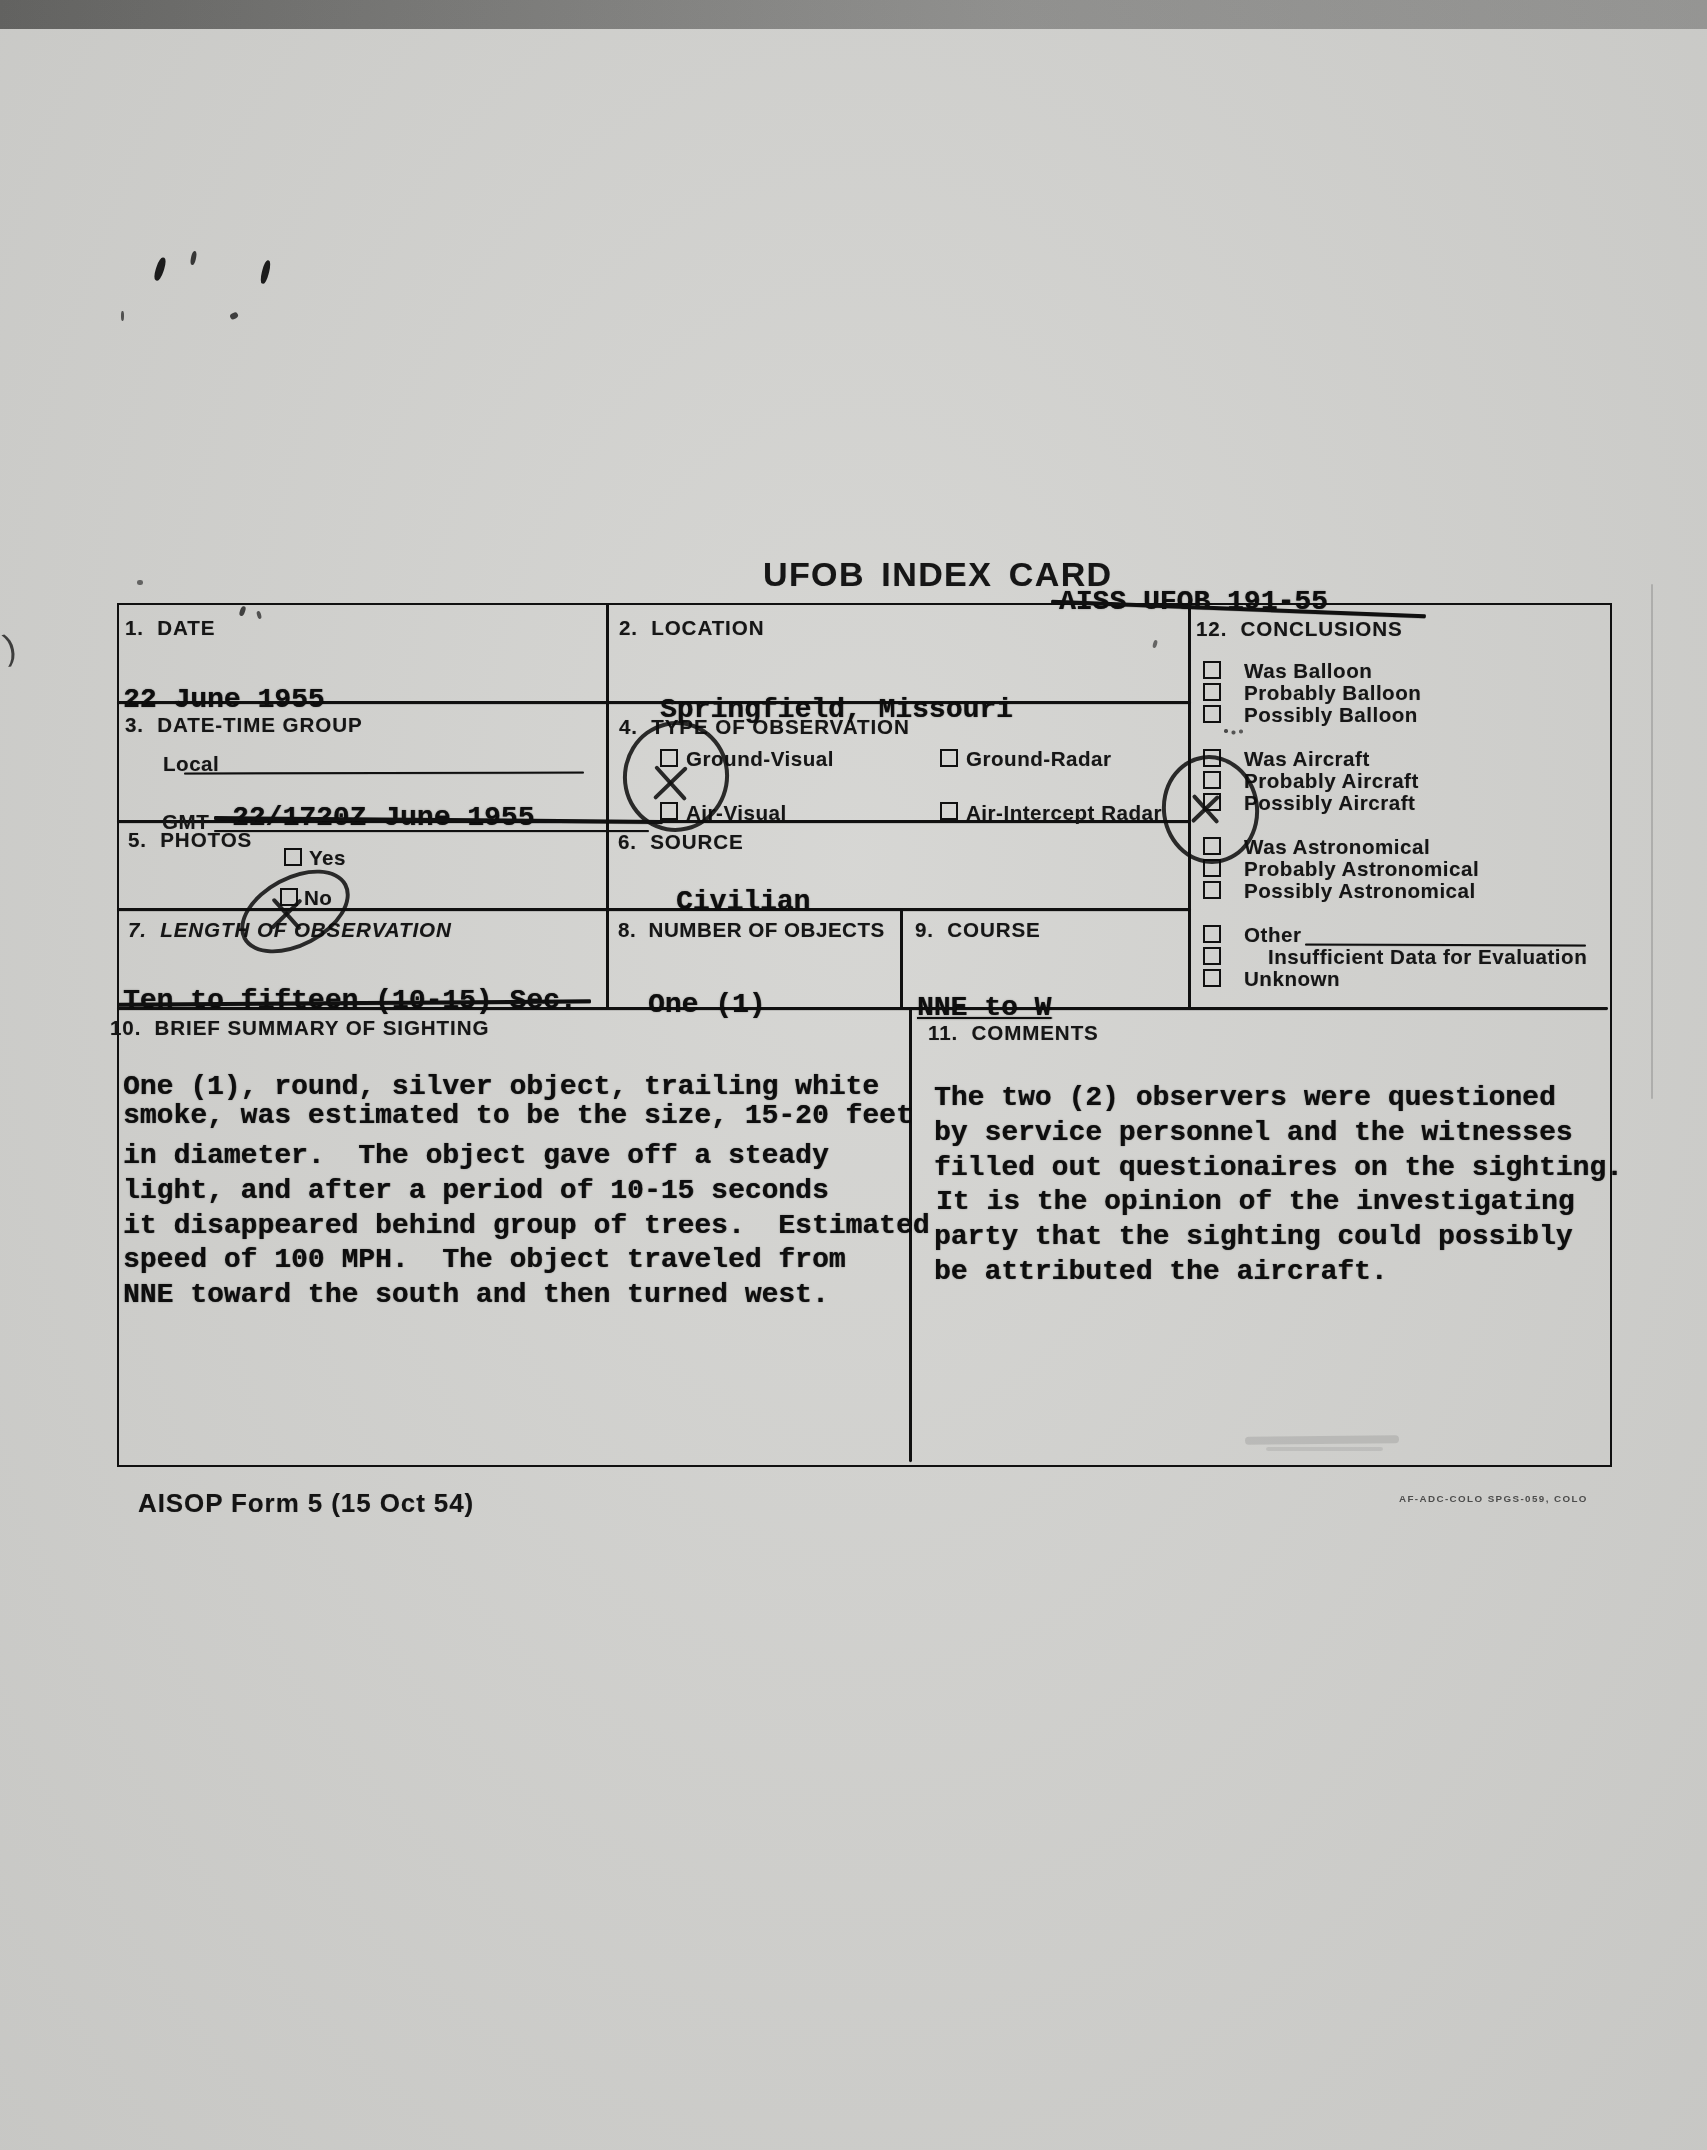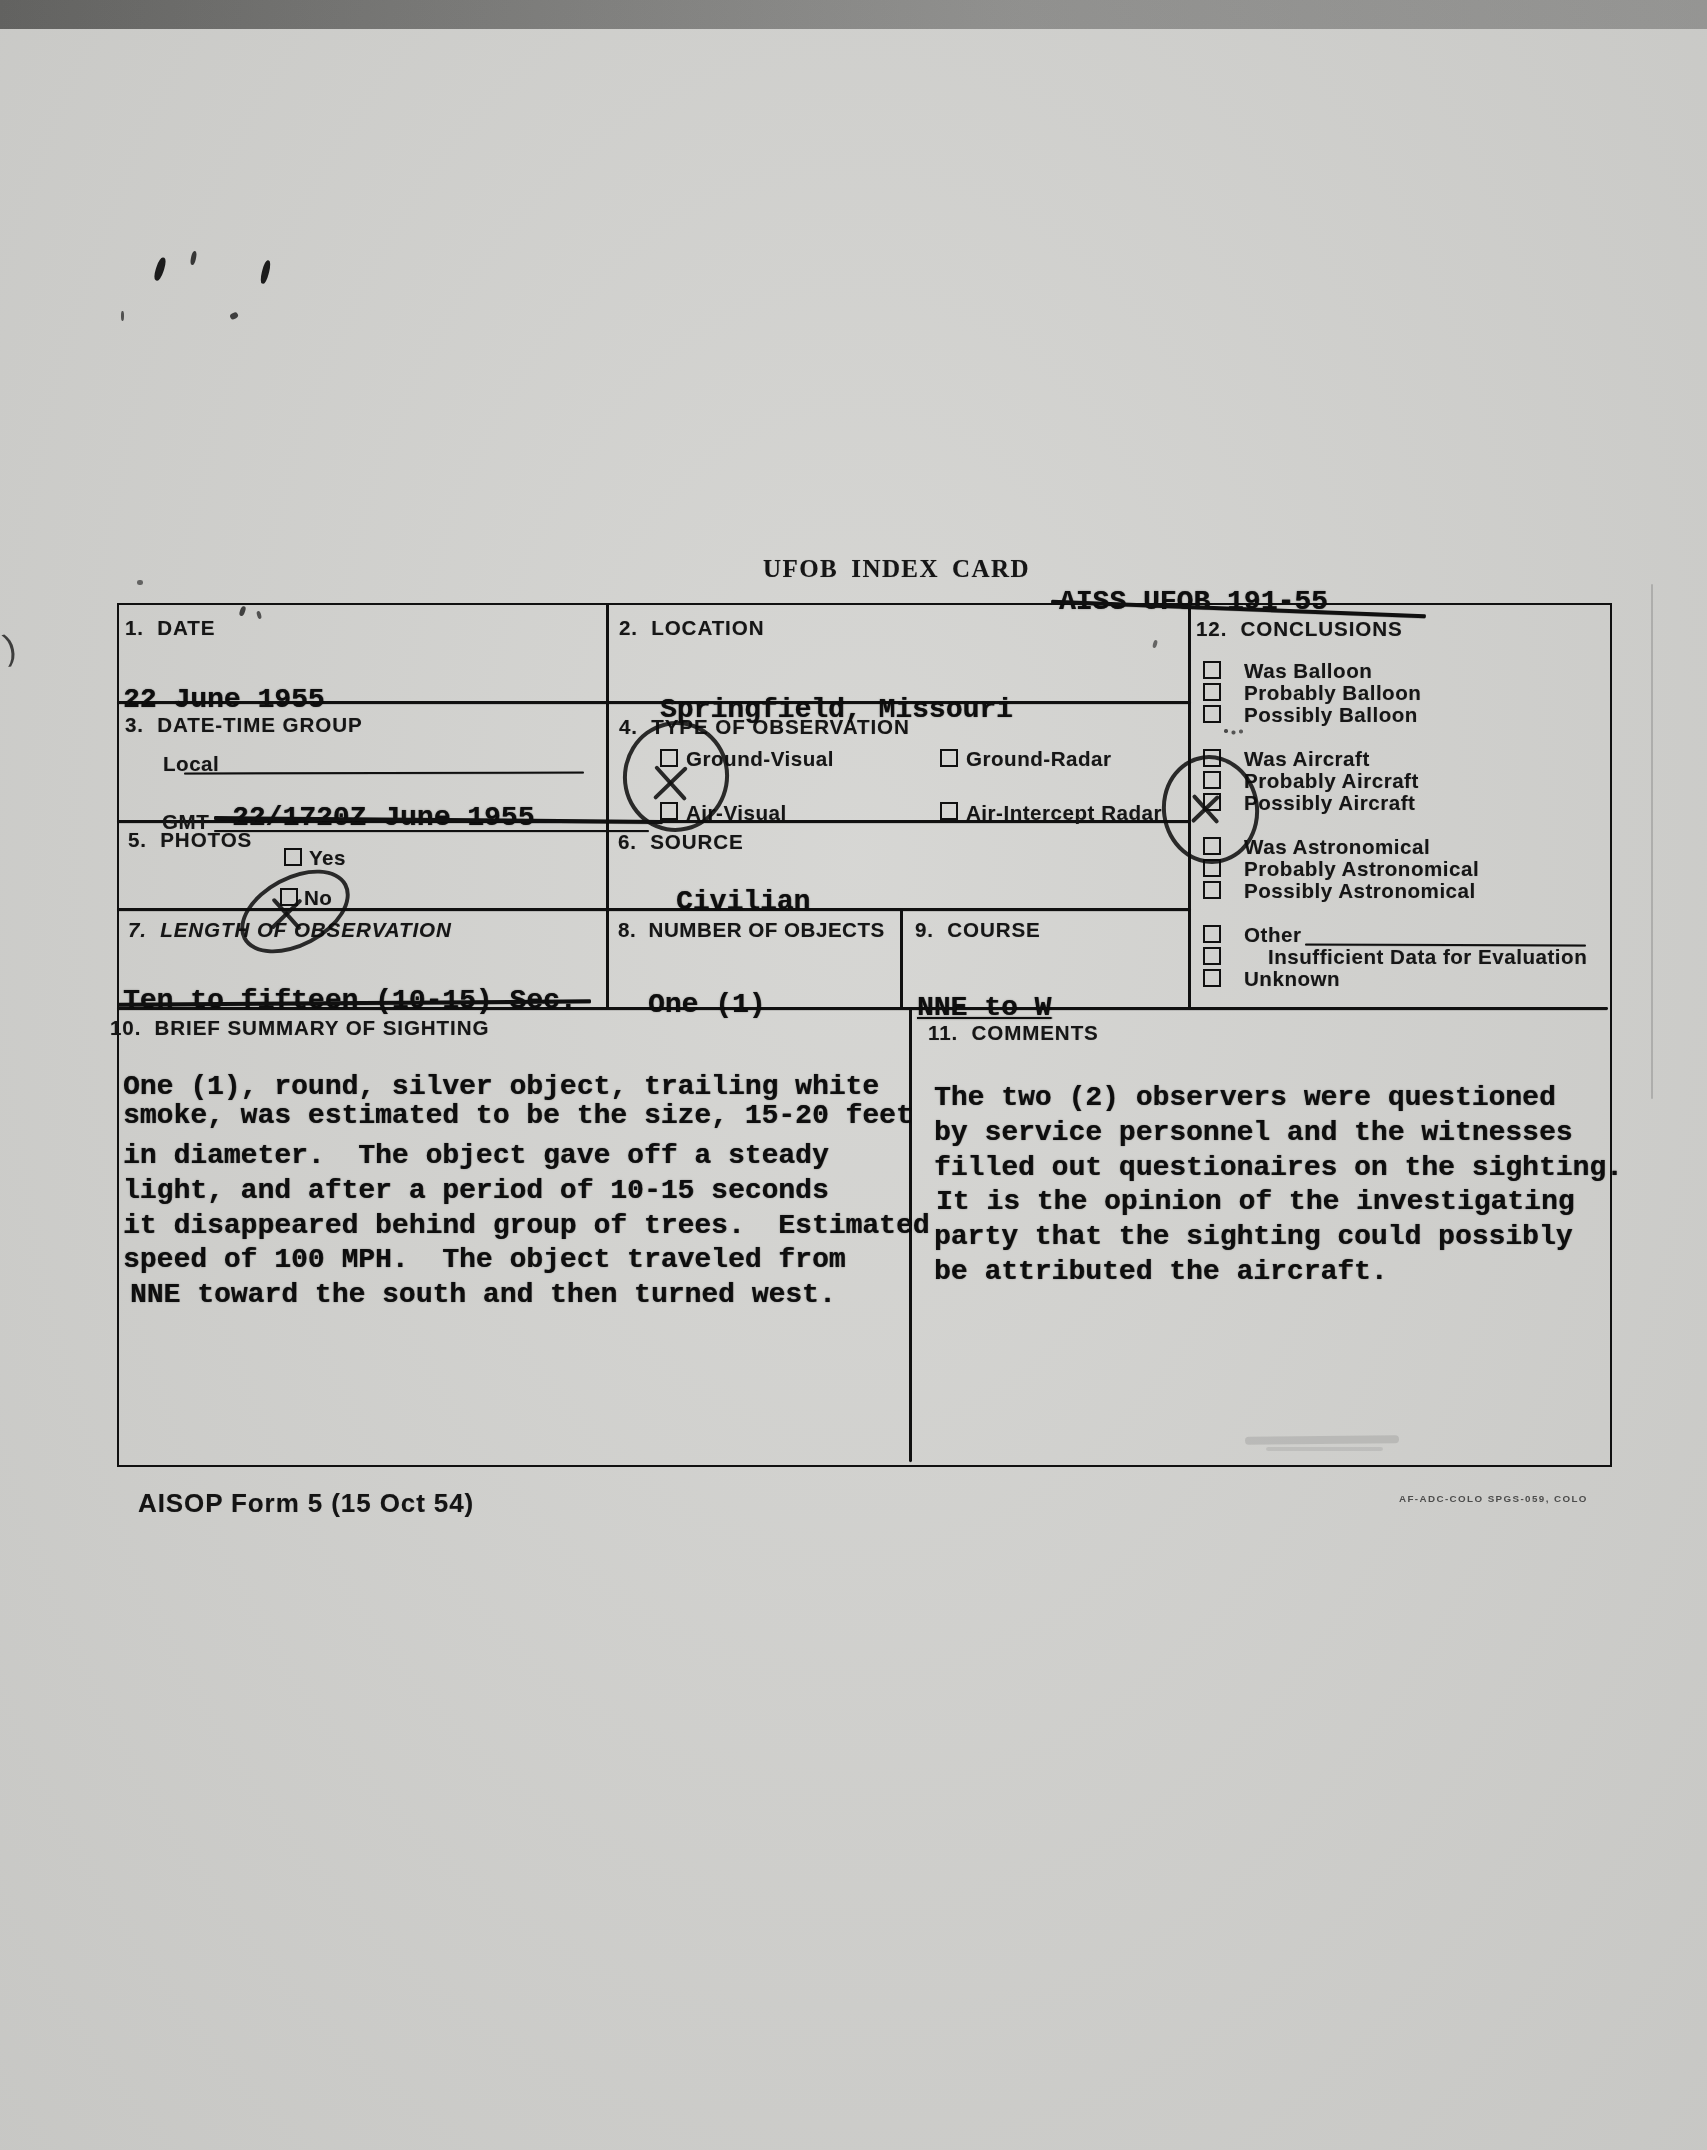--- a/index.html
+++ b/index.html
@@ -4,21 +4,21 @@
 <style>
   html,body{margin:0;padding:0;background:#c8c8c5;}
   .page{position:relative;width:1708px;height:2151px;background:#d2d2cf;overflow:hidden;
         font-family:"Liberation Sans",sans-serif;}
   .topband{position:absolute;left:0;top:0;width:1708px;height:29px;
         background:linear-gradient(90deg,#646462,#8e8e8c 60%,#9a9a98);}
   .pagegrain{position:absolute;inset:0;background:
         radial-gradient(ellipse at 50% 40%, rgba(255,255,255,.10), rgba(0,0,0,.05));pointer-events:none;}
   .lbl{position:absolute;font-weight:700;color:#161616;font-size:20.6px;letter-spacing:0.9px;
         white-space:pre;text-shadow:0 0 0.9px rgba(0,0,0,.28);z-index:3;}
-  .title{font-size:25px;letter-spacing:1.4px;word-spacing:5.6px;font-family:Liberation Serif, serif;}
+  .title{font-size:34px;letter-spacing:1.4px;word-spacing:5.6px;}
   .typed{position:absolute;font-family:"Liberation Mono","DejaVu Sans Mono",monospace;
         font-weight:700;font-size:28px;color:#0e0e0e;white-space:pre;z-index:6;
         text-shadow:0.5px 0 0 rgba(0,0,0,.55),0 0 1.9px rgba(0,0,0,.35);}
   .line{position:absolute;background:#101010;z-index:2;border-radius:1.4px;
         box-shadow:0 0.5px 0.5px rgba(0,0,0,.25);}
   .card-border{position:absolute;border:2.8px solid #101010;z-index:2;}
   .cb{position:absolute;width:18px;height:18px;border:2.8px solid #101010;z-index:3;
         box-sizing:border-box;background:transparent;}
   .cb-label{position:absolute;font-weight:700;color:#161616;font-size:20.6px;
         letter-spacing:0.5px;white-space:pre;z-index:3;text-shadow:0 0 0.9px rgba(0,0,0,.25);}
@@ -135,21 +135,21 @@
       <div class="cb" style="left: 1203px; top: 947px;"></div>
       <div class="cb-label" style="left: 1244px; top: 945px; margin-left: 24px;">Insufficient Data for Evaluation</div>
       <div class="cb" style="left: 1203px; top: 969px;"></div>
       <div class="cb-label" style="left: 1244px; top: 967px; text-align: right;">Unknown</div>
       <div class="typed" style="left: 123px; top: 1071px;">One (1), round, silver object, trailing white</div>
       <div class="typed" style="left: 123px; top: 1100px;">smoke, was estimated to be the size, 15-20 feet</div>
       <div class="typed" style="left: 123px; top: 1140px;">in diameter.  The object gave off a steady</div>
       <div class="typed" style="left: 123px; top: 1175px;">light, and after a period of 10-15 seconds</div>
       <div class="typed" style="left: 123px; top: 1210px;">it disappeared behind group of trees.  Estimated</div>
       <div class="typed" style="left: 123px; top: 1244px;">speed of 100 MPH.  The object traveled from</div>
-      <div class="typed" style="left: 123px; top: 1279px; margin-left: 7px;">NNE toward the south and then turned west.</div>
+      <div class="typed" style="left: 123px; top: 1279px;">NNE toward the south and then turned west.</div>
       <div class="typed" style="left: 934px; top: 1082px;">The two (2) observers were questioned</div>
       <div class="typed" style="left: 934px; top: 1117px;">by service personnel and the witnesses</div>
       <div class="typed" style="left: 934px; top: 1152px;">filled out questionaires on the sighting.</div>
       <div class="typed" style="left: 936px; top: 1186px;">It is the opinion of the investigating</div>
       <div class="typed" style="left: 934px; top: 1221px;">party that the sighting could possibly</div>
       <div class="typed" style="left: 934px; top: 1256px;">be attributed the aircraft.</div>
     </div>
 
   <div class="footer" style="left:138px;top:1488px;">AISOP Form 5  (15 Oct 54)</div>
   <div class="tiny" style="left:1399px;top:1493px;">AF-ADC-COLO SPGS-059, COLO</div>

